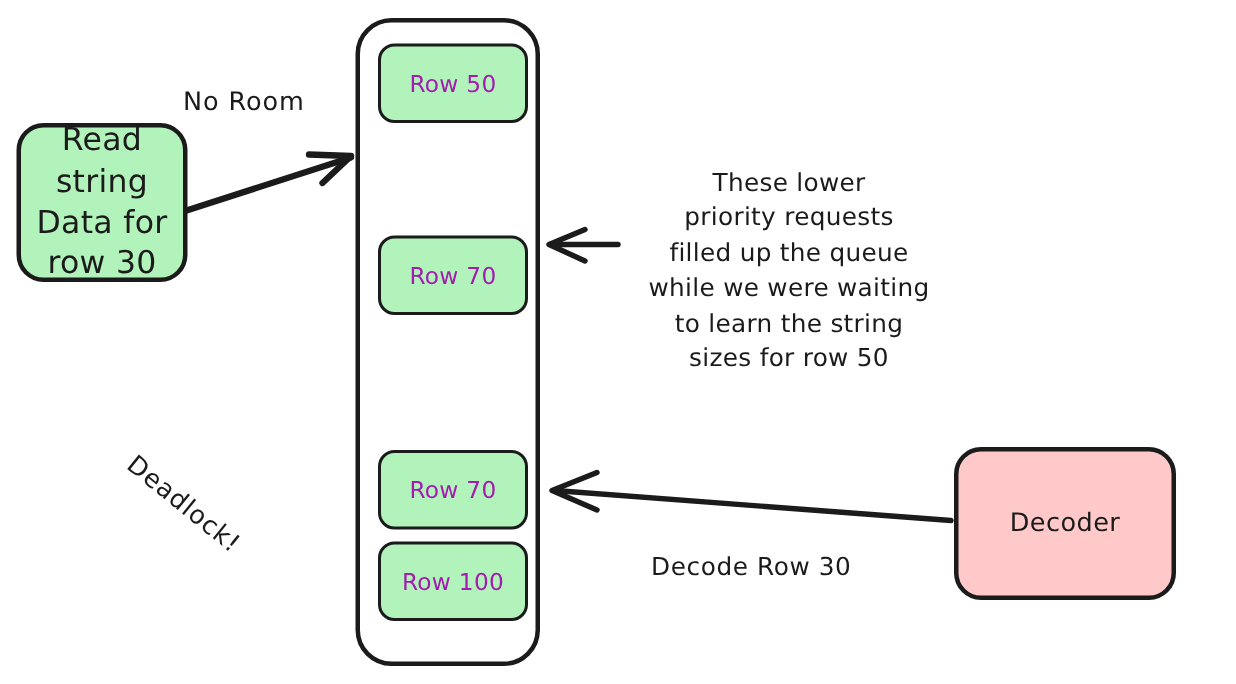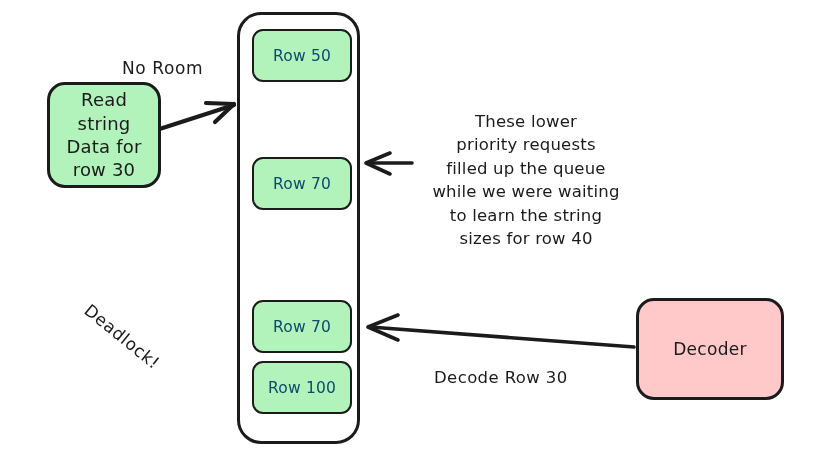--- a/index.html
+++ b/index.html
@@ -42,24 +42,23 @@
   }
   
   #read-node {
     left: 11px;
     top: 82px;
     width: 114px;
     height: 106px;
     background: #b2f2bb;
     border: 3px solid #1b1b1b;
     border-radius: 18px;
-    font-size: 18px;
+    font-size: 21px;
     line-height: 1.30;
     letter-spacing: 0.2px;
-    margin-left: 36px;
   }
   
   #decoder-node {
     left: 636px;
     top: 298px;
     width: 148px;
     height: 102px;
     background: #ffc9c9;
     border: 3px solid #1b1b1b;
     border-radius: 18px;
@@ -84,21 +83,21 @@
     width: 100px;
     height: 53px;
     background: #b2f2bb;
     border: 2.8px solid #1b1b1b;
     border-radius: 11px;
     box-sizing: border-box;
     display: flex;
     align-items: center;
     justify-content: center;
     font-size: 15.5px;
-    color: #0c4a6e;
+    color: #a21caf;
     letter-spacing: 0.2px;
   }
   
   .label {
     position: absolute;
     color: #1b1b1b;
     font-family: "DejaVu Sans", sans-serif;
     white-space: pre-line;
   }
   #label-no-room {
@@ -181,15 +180,15 @@
   </div>
 
   <div class="label" id="label-no-room">No Room</div>
   <div class="label" id="label-deadlock">Deadlock!</div>
   <div class="label" id="label-decode-row">Decode Row 30</div>
   <div class="label" id="label-queue-note">These lower
 priority requests
 filled up the queue
 while we were waiting
 to learn the string
-sizes for row 40</div>
+sizes for row 50</div>
 
 </div>
 
 </body></html>

